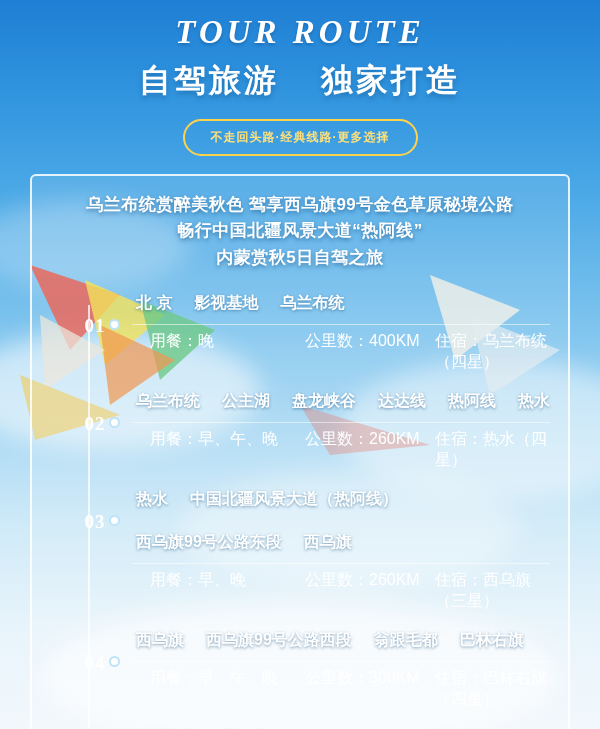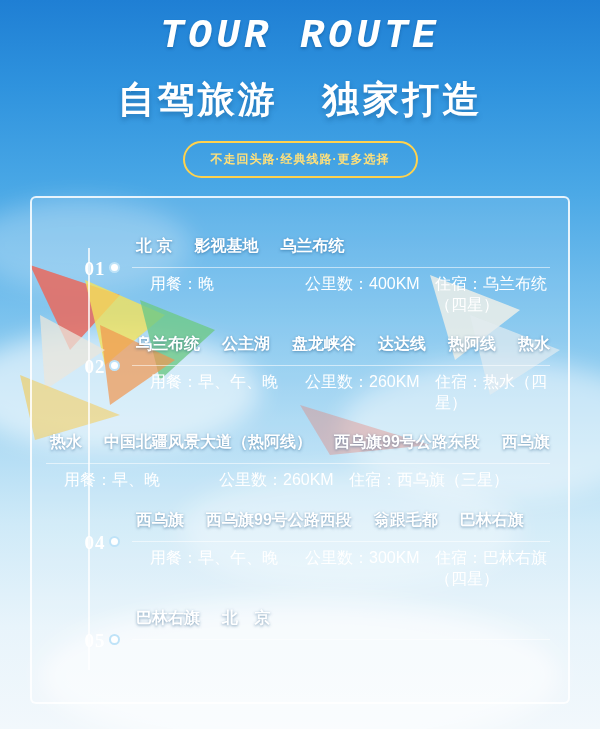--- a/index.html
+++ b/index.html
@@ -26,31 +26,31 @@
   .c2 { right: -60px; top: 360px; width: 320px; height: 140px; background: rgba(255,255,255,0.45); }
   .c3 { left: 40px; top: 600px; width: 520px; height: 150px; background: rgba(255,255,255,0.6); }
   .c4 { left: 180px; top: 470px; width: 340px; height: 120px; background: rgba(255,255,255,0.35); }
   .c5 { left: -30px; top: 200px; width: 220px; height: 90px; background: rgba(255,255,255,0.25); }
 
   
   .flags { position: absolute; left: 0; top: 255px; width: 600px; height: 200px; pointer-events: none; }
 
   .header { position: relative; z-index: 3; text-align: center; padding-top: 14px; }
   .title-en {
-    font-family: Liberation Mono, monospace;
+    font-family: Liberation Serif, serif;
     font-weight: bold;
     font-style: italic;
-    font-size: 40px;
+    font-size: 33px;
     letter-spacing: 4px;
     color: #ffffff;
     text-shadow: 0 2px 3px rgba(10,60,110,0.35);
   }
   .title-cn {
-    margin-top: 16px;
-    font-size: 37px;
+    margin-top: 8px;
+    font-size: 32px;
     font-weight: bold;
     color: #ffffff;
     letter-spacing: 3px;
     text-shadow: 0 3px 5px rgba(10,60,110,0.35);
   }
   .title-cn .gap { display: inline-block; width: 18px; }
   .subtitle-pill {
     display: inline-block;
     margin-top: 16px;
     padding: 8px 26px;
@@ -172,20 +172,25 @@
     <div class="title-en">TOUR ROUTE</div>
     <div class="title-cn">
       <span>自驾旅游</span>
       <span class="gap"></span>
       <span>独家打造</span>
     </div>
     <div class="subtitle-pill">不走回头路·经典线路·更多选择</div>
   </div>
 
   <div class="card">
+    <div class="card-title">
+      <div>乌兰布统赏醉美秋色 驾享西乌旗99号金色草原秘境公路</div>
+      <div class="l2">畅行中国北疆风景大道“热阿线”</div>
+      <div class="l3">内蒙赏秋5日自驾之旅</div>
+    </div>
 
     <div class="timeline">
 
       <div class="day">
         <div class="day-num">
           <span class="num">01</span>
           <span class="dot"></span>
         </div>
         <div class="day-body">
           <div class="route">
@@ -219,20 +224,24 @@
           <div class="divider"></div>
           <div class="meta">
             <span class="m1">用餐：早、午、晚</span>
             <span class="m2">公里数：260KM</span>
             <span class="m3">住宿：热水（四星）</span>
           </div>
         </div>
       </div>
 
       <div class="day">
+        <div class="day-num">
+          <span class="num">03</span>
+          <span class="dot"></span>
+        </div>
         <div class="day-body">
           <div class="route">
             <span>热水</span>
             <span>中国北疆风景大道（热阿线）</span>
             <span>西乌旗99号公路东段</span>
             <span>西乌旗</span>
           </div>
           <div class="divider"></div>
           <div class="meta">
             <span class="m1">用餐：早、晚</span>

